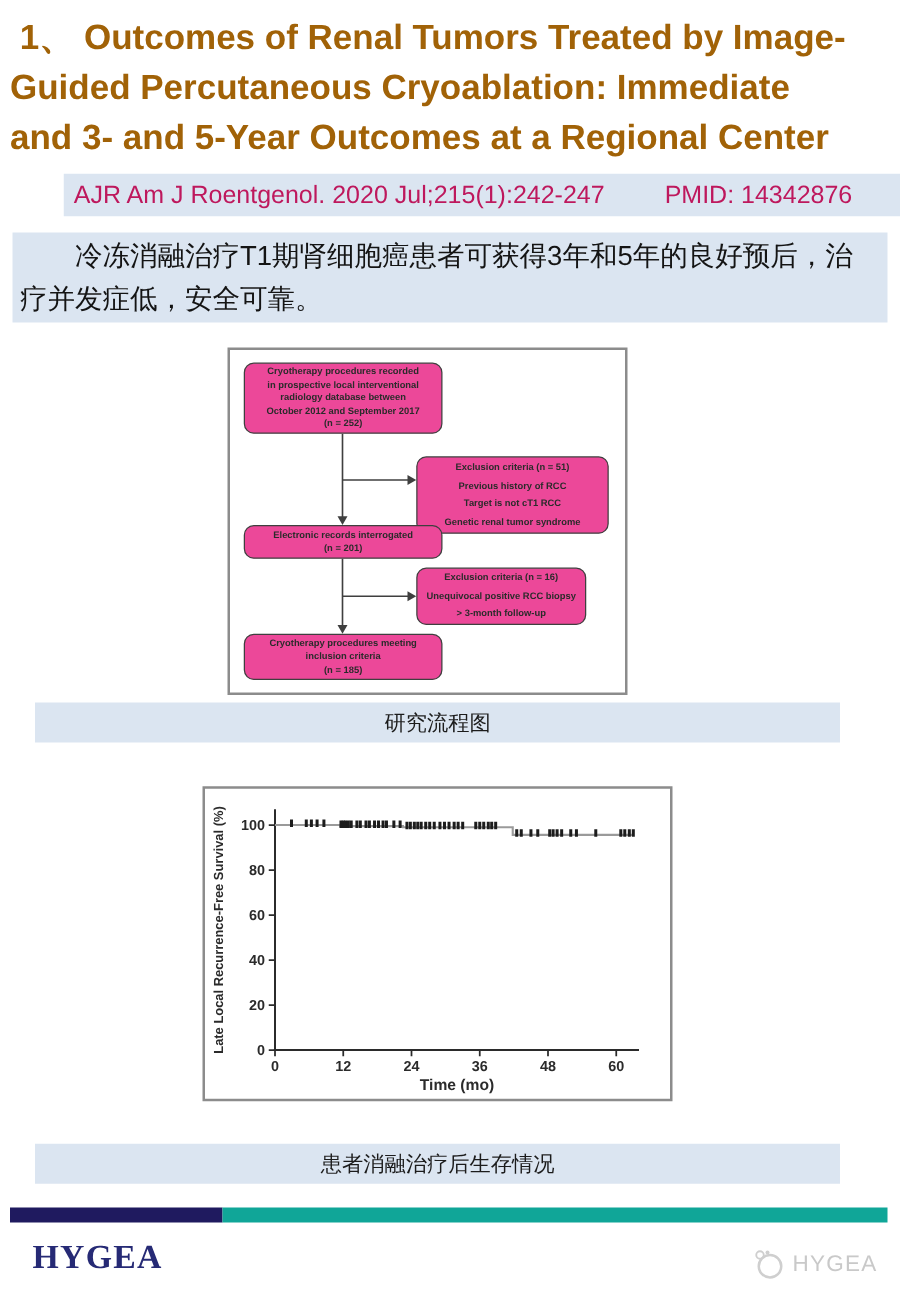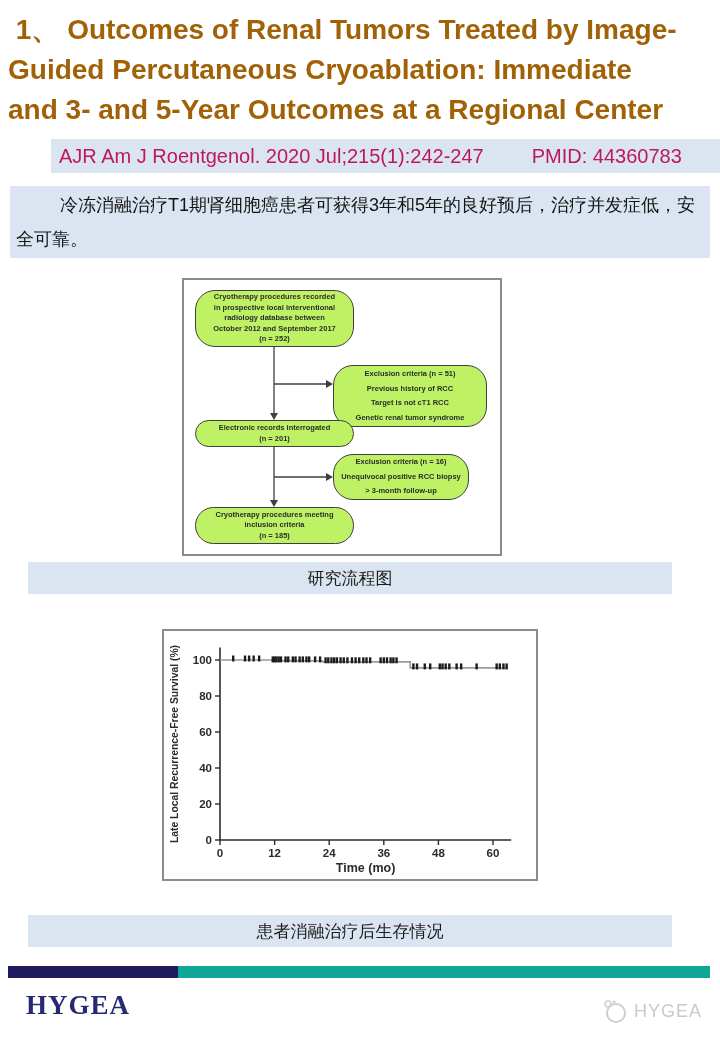--- a/index.html
+++ b/index.html
@@ -21,32 +21,32 @@
     position: absolute; left: 10px; top: 139px; width: 700px; height: 34px;
     background: #dbe5f1; display: flex; align-items: center;
     padding-left: 8px; gap: 48px;
     font-size: 20px; color: #be185d; font-weight: 500; margin-left: 41px;
   }
 
   
   .summary-box {
     position: absolute; left: 10px; top: 186px; width: 700px; height: 72px;
     background: #dbe5f1; color: #141414;
-    font-size: 18px; line-height: 34px; padding: 2px 6px;
+    font-size: 22px; line-height: 34px; padding: 2px 6px;
     text-indent: 44px;
   }
 
   
   .flow-frame {
     position: absolute; left: 182px; top: 278px; width: 320px; height: 278px;
     border: 2px solid #8c8c8c; background: #fff;
   }
   .fbox {
-    position: absolute; border: 1px solid #3f3f3f; border-radius: 20px;
-    background: #bef264; font-weight: bold; color: #2b2b2b; text-align: center;
+    position: absolute; border: 1px solid #3f3f3f; border-radius: 8px;
+    background: #ec4899; font-weight: bold; color: #2b2b2b; text-align: center;
     white-space: pre-line; display: flex; align-items: center; justify-content: center;
     font-size: 7.5px;
   }
   .fbox-main { line-height: 10.5px; }
   .fbox-side { line-height: 14.5px; }
   #flow-box-recorded  { left: 11px;  top: 10px;  width: 159px; height: 57px; }
   #flow-box-excl1     { left: 149px; top: 85px;  width: 154px; height: 62px; }
   #flow-box-records   { left: 11px;  top: 140px; width: 159px; height: 27px; }
   #flow-box-excl2     { left: 149px; top: 174px; width: 136px; height: 46px; }
   #flow-box-inclusion { left: 11px;  top: 227px; width: 159px; height: 37px; }
@@ -92,21 +92,21 @@
 </style>
 </head>
 <body>
 
 <div class="slide-title"> 1、 Outcomes of Renal Tumors Treated by Image-
 Guided Percutaneous Cryoablation: Immediate
 and 3- and 5-Year Outcomes at a Regional Center</div>
 
 <div class="citation-bar">
   <span>AJR Am J Roentgenol. 2020 Jul;215(1):242-247</span>
-  <span>PMID: 44360783</span>
+  <span>PMID: 14342876</span>
 </div>
 
 <div class="summary-box">冷冻消融治疗T1期肾细胞癌患者可获得3年和5年的良好预后，治疗并发症低，安全可靠。</div>
 
 <div class="flow-frame">
   <svg class="flow-arrows" width="320" height="278" viewBox="0 0 320 278">
     <line x1="90" y1="67" x2="90" y2="134" stroke="#3f3f3f" stroke-width="1.3"></line>
     <polygon points="86,133 94,133 90,140" fill="#3f3f3f"></polygon>
     <line x1="90" y1="104" x2="143" y2="104" stroke="#3f3f3f" stroke-width="1.3"></line>
     <polygon points="142,100 142,108 149,104" fill="#3f3f3f"></polygon>

